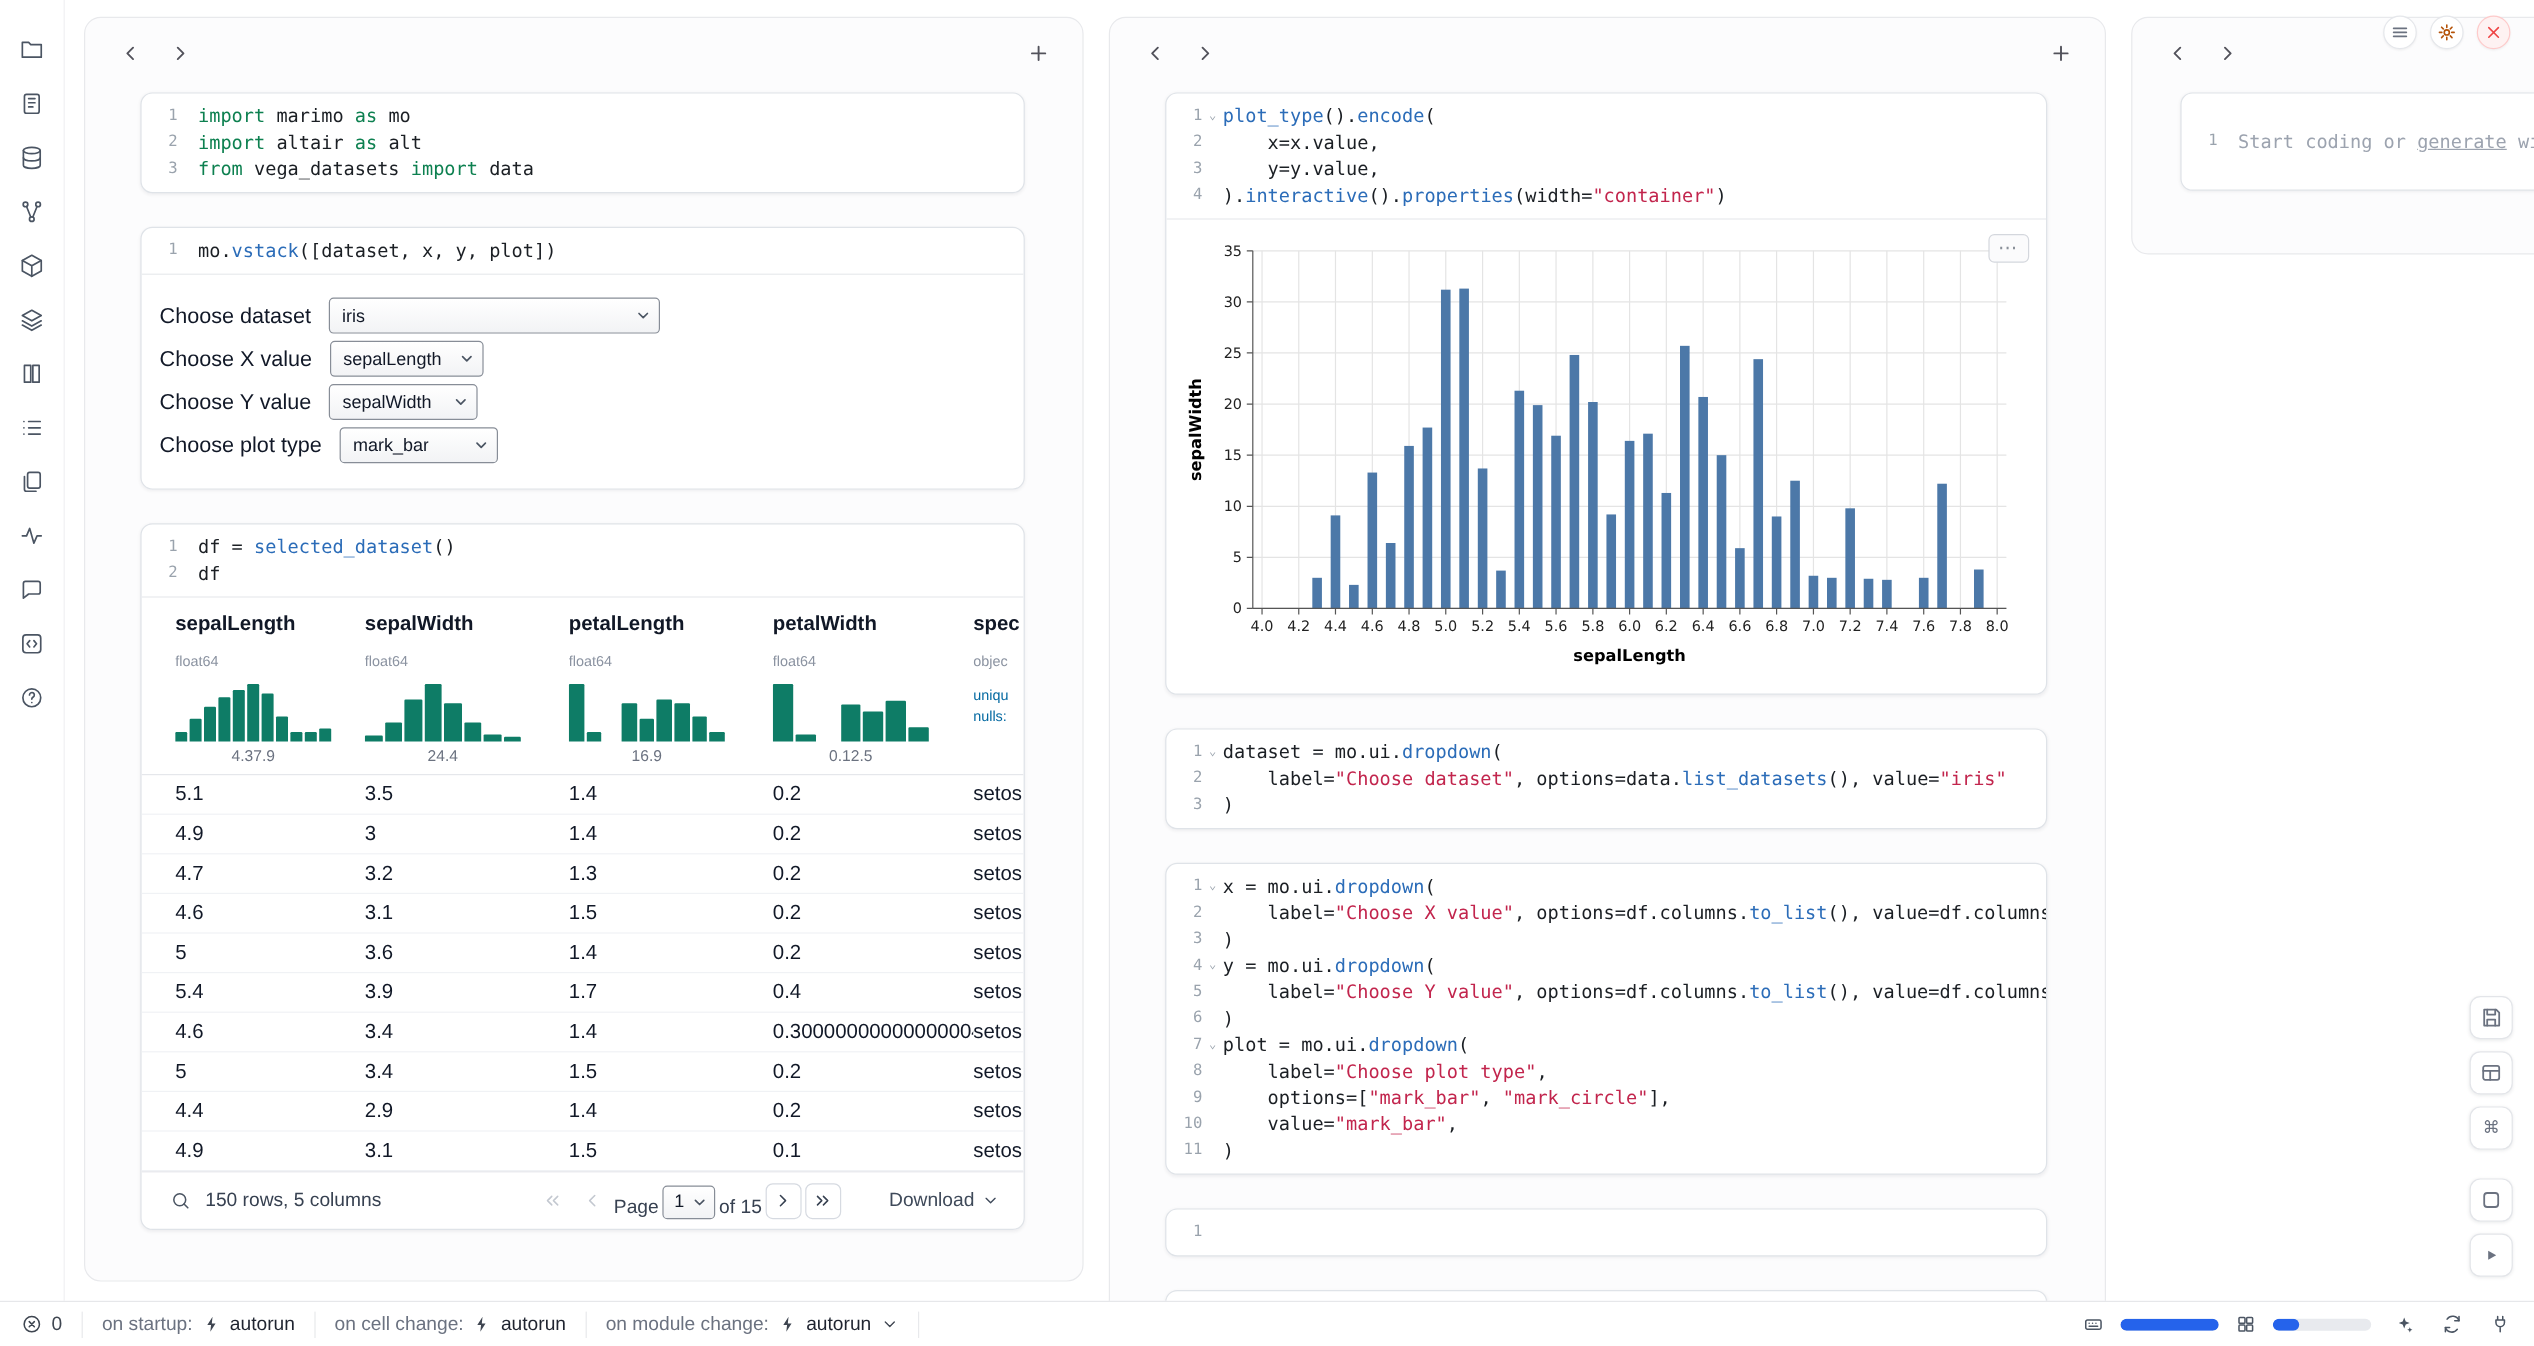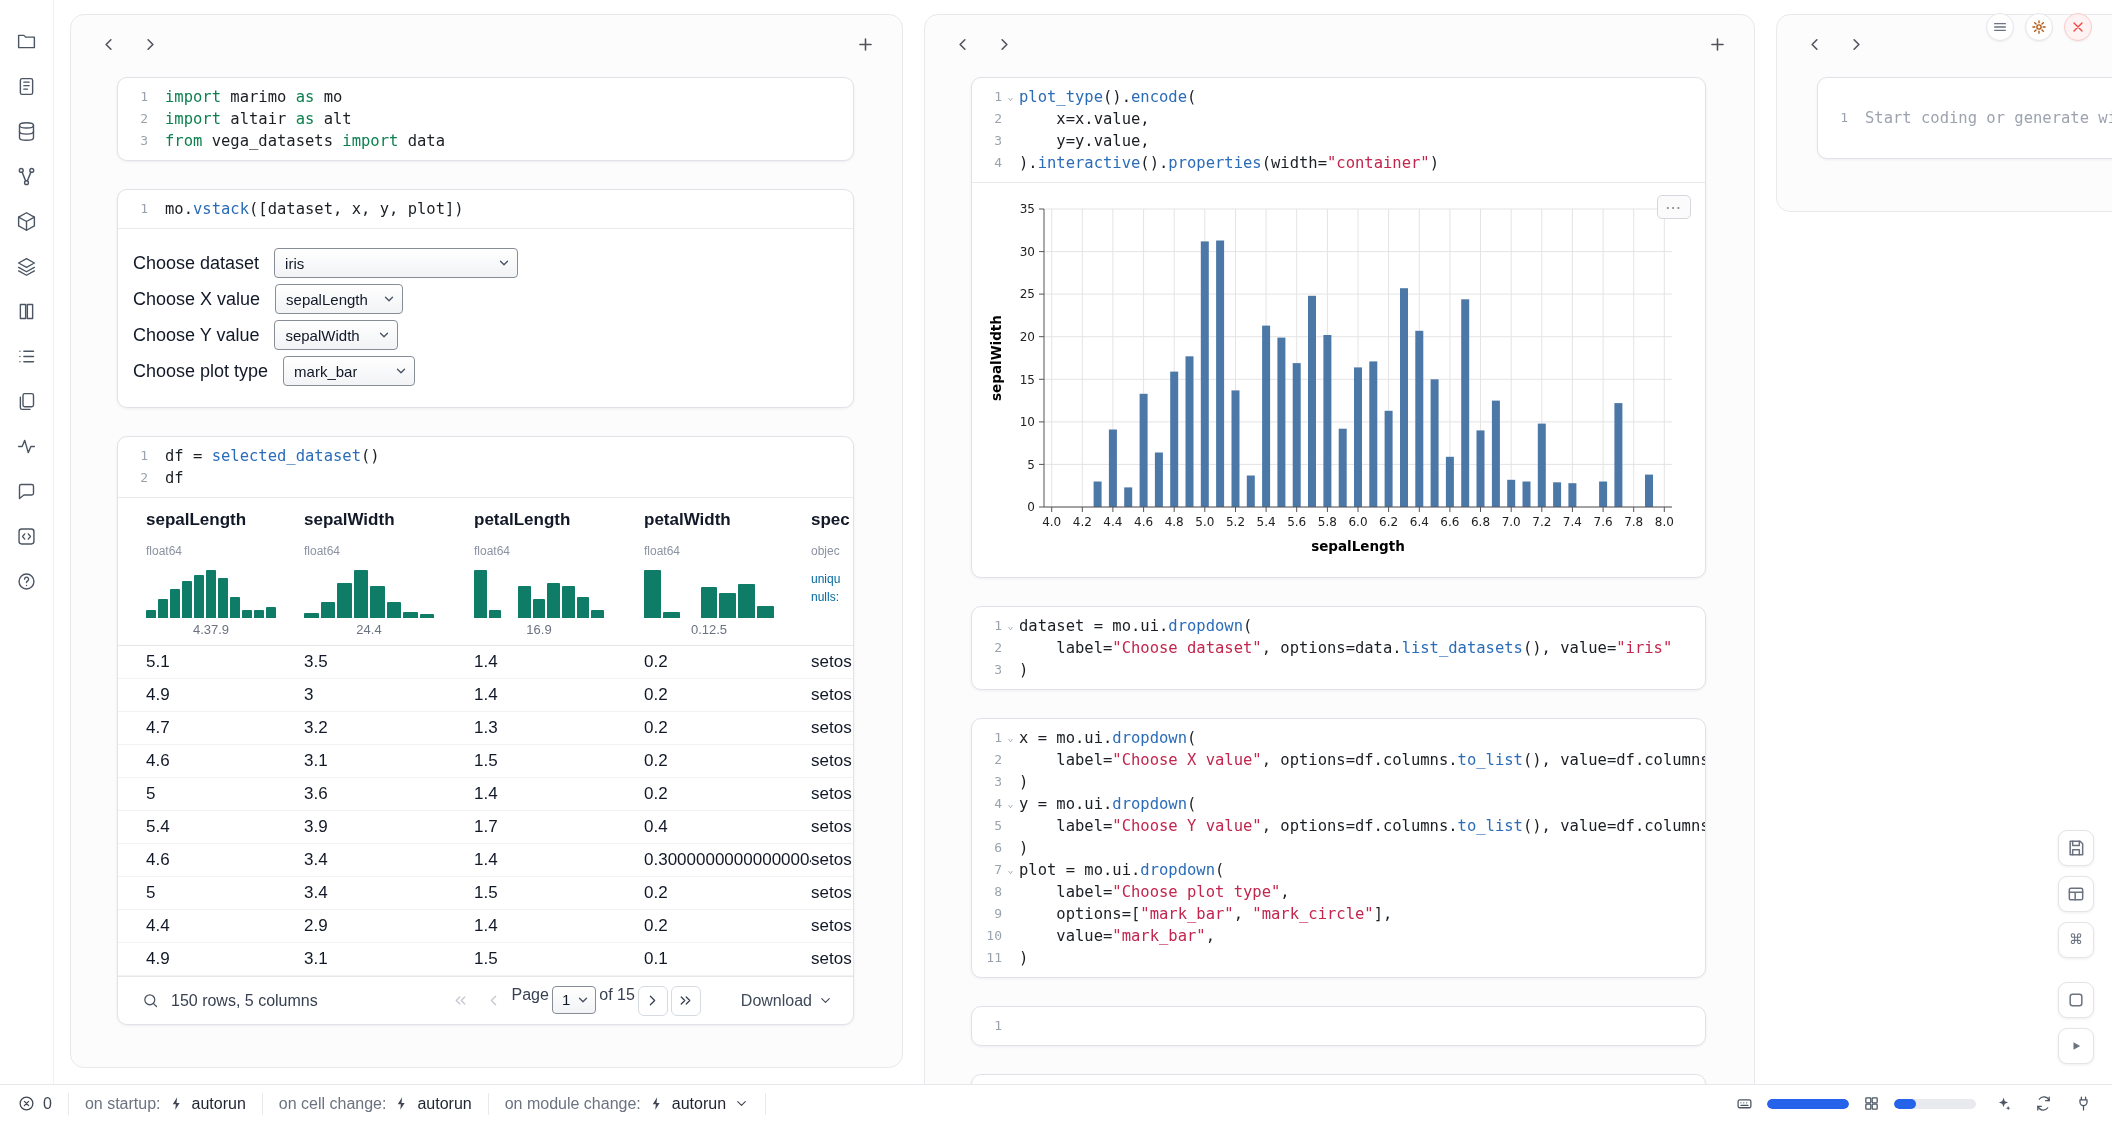--- a/index.html
+++ b/index.html
@@ -34,21 +34,21 @@
   #col3 .code{padding:29px 0}
   .cline{display:flex;align-items:center;line-height:22px;font-family:"DejaVu Sans Mono",monospace;font-size:15.5px}
   .gut{width:30px;text-align:right;color:#9aa3ad;font-size:13px;flex:none;user-select:none}
   .fold{width:17px;text-align:center;color:#9aa3ad;font-size:10px;flex:none;line-height:22px}
   .src{white-space:pre;color:#1b1f24}
   .tk-kw{color:#0d8050}
   .tk-fn{color:#2b6cb8}
   .tk-str{color:#c2254d}
   .tk-pl{color:#1b1f24}
   .ph{color:#9ca3af}
-  .ph .lnk{}
+  .ph .lnk{text-decoration:underline}
 
   .output{border-top:1px solid #e8eaed}
 
   
   .form-out{padding:16px 0 18px 15px}
   .form-row{display:flex;align-items:center;height:36px;gap:15px}
   .form-label{font-size:18px;color:#111827}
   .select{display:inline-flex;align-items:center;justify-content:space-between;gap:6px;border:1px solid #878d97;border-radius:4px;background:linear-gradient(#ffffff,#f2f3f5);height:30px;padding:0 6px 0 10px;font-size:15px;color:#111827;cursor:pointer}
   .select .sel-txt{overflow:hidden;white-space:nowrap}
 
@@ -59,21 +59,21 @@
   .cdtype{color:#8b93a1;font-size:12px;margin-top:14px}
   .cstats{color:#0369a1;font-size:12px;margin-top:12px;line-height:18px}
   .hist{height:48px;width:130px;display:flex;align-items:flex-end;gap:2px;margin-top:12px}
   .hbar{flex:1;background:#0e7c66;border-radius:1px 1px 0 0}
   .minmax{width:130px;display:flex;justify-content:center;color:#6b7280;font-size:13px;margin-top:4px}
   .trow{display:grid;padding-left:28px;height:33px;align-items:center;border-bottom:1px solid #f0f2f5;font-size:17px;color:#111827}
   .trow:last-of-type{border-bottom:none}
   .td{overflow:hidden;white-space:nowrap}
   .tfoot{display:flex;align-items:center;height:48px;padding:0 20px 0 24px;gap:12px;color:#374151;font-size:16px;border-top:1px solid #e5e7eb}
   .ticon{color:#4b5563;display:flex}
-  .pg{display:flex;align-items:flex-start;gap:3px;margin-left:auto}
+  .pg{display:flex;align-items:flex-end;gap:3px;margin-left:auto}
   .pglab{color:#374151}
   .pgbtn{width:30px;height:30px;border:1px solid #d6dae1;border-radius:6px;background:#fff;display:flex;align-items:center;justify-content:center;color:#374151}
   .pgbtn.disabled{border:none;color:#c3c8d0}
   .pgsel{height:28px;padding:0 5px 0 9px}
   .dl{display:flex;align-items:center;gap:6px;margin-left:28px;color:#3f4a5a;cursor:pointer}
 
   
   .chart-out{position:relative;padding:12px 12px 10px 14px}
   .dots{position:absolute;top:12px;right:14px;width:34px;height:24px;border:1px solid #d4d7dd;border-radius:5px;background:#fbfbfc;color:#8a9099;display:flex;align-items:center;justify-content:center;font-size:16px;letter-spacing:2px;cursor:pointer}
   .tick{font-size:12px;fill:#222}
@@ -231,21 +231,21 @@
         <div class="code">
           <div class="cline">
             <span class="gut">1</span>
             <span class="fold"></span>
             <span class="src"><span class="tk-pl">mo.</span><span class="tk-fn">vstack</span><span class="tk-pl">([dataset, x, y, plot])</span></span>
           </div>
         </div>
         <div class="output form-out">
           <div class="form-row">
             <span class="form-label">Choose dataset</span>
-            <span class="select" style="width:244px">
+            <span class="select" style="width:276px">
               <span class="sel-txt">iris</span>
               <svg viewBox="0 0 24 24" class="ic sel-ic">
                 <path d="M6 9l6 6 6-6"></path>
               </svg>
             </span>
           </div>
           <div class="form-row">
             <span class="form-label">Choose X value</span>
             <span class="select" style="width:128px">
               <span class="sel-txt">sepalLength</span>

